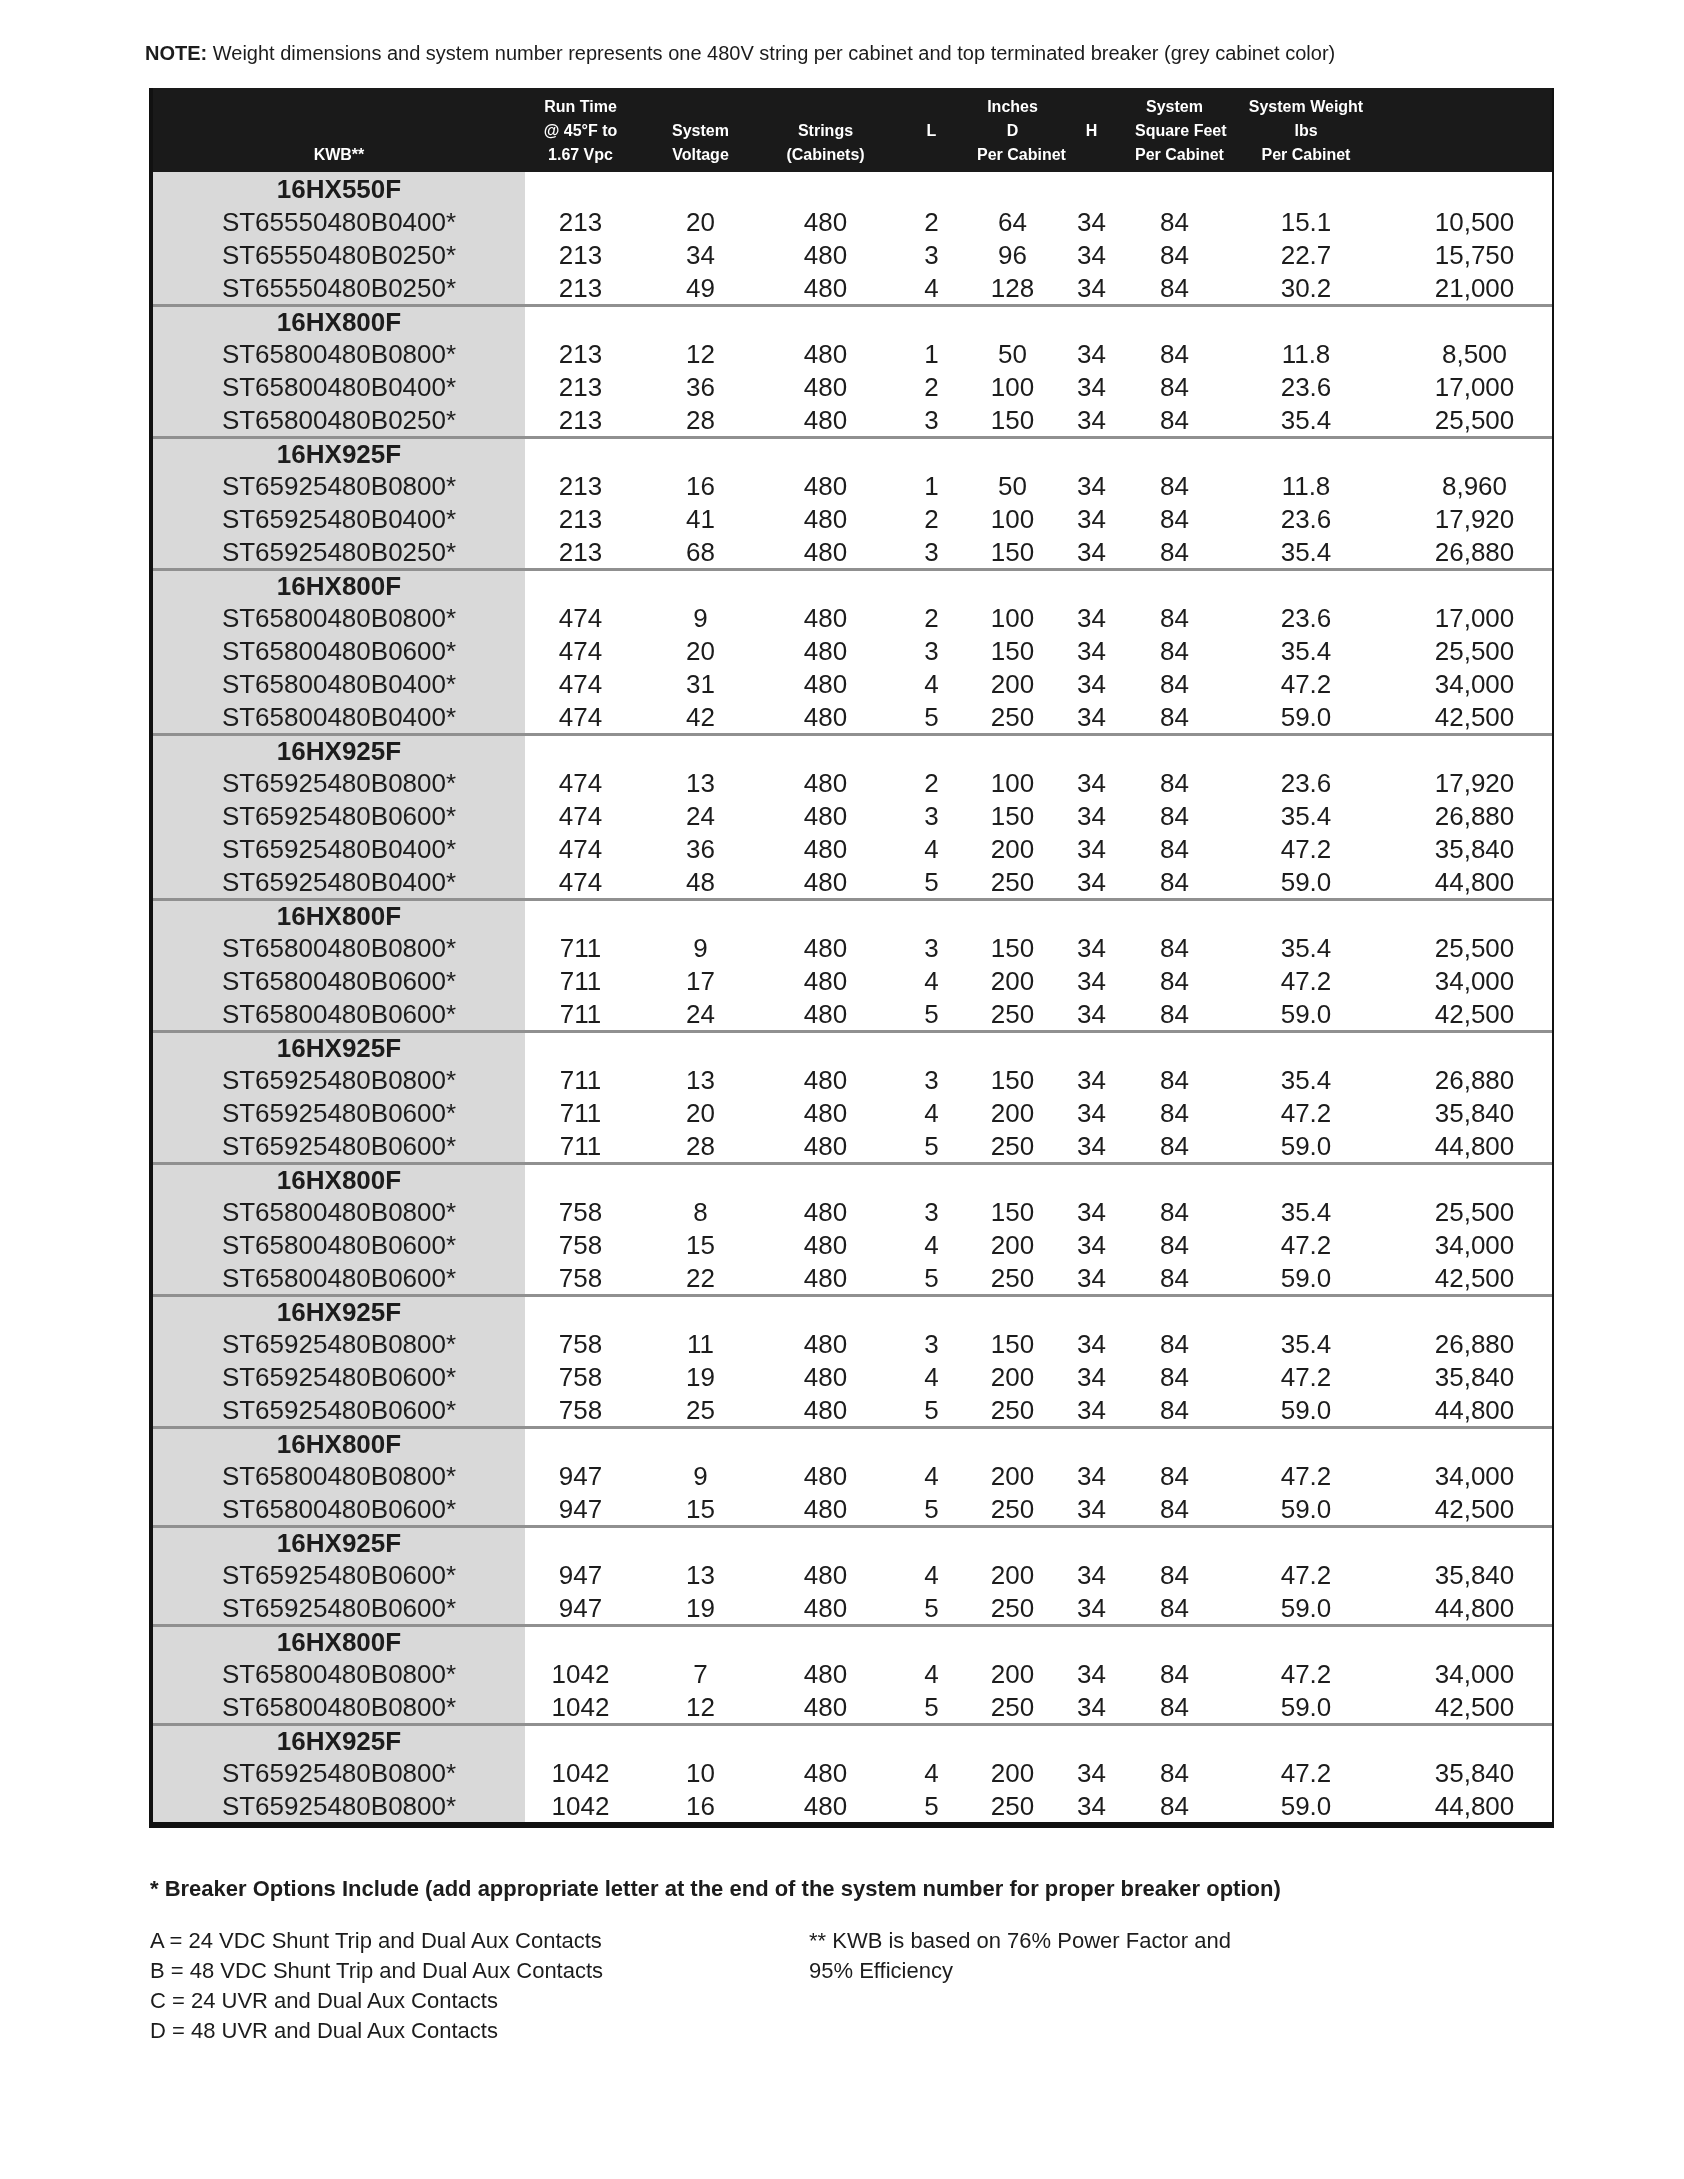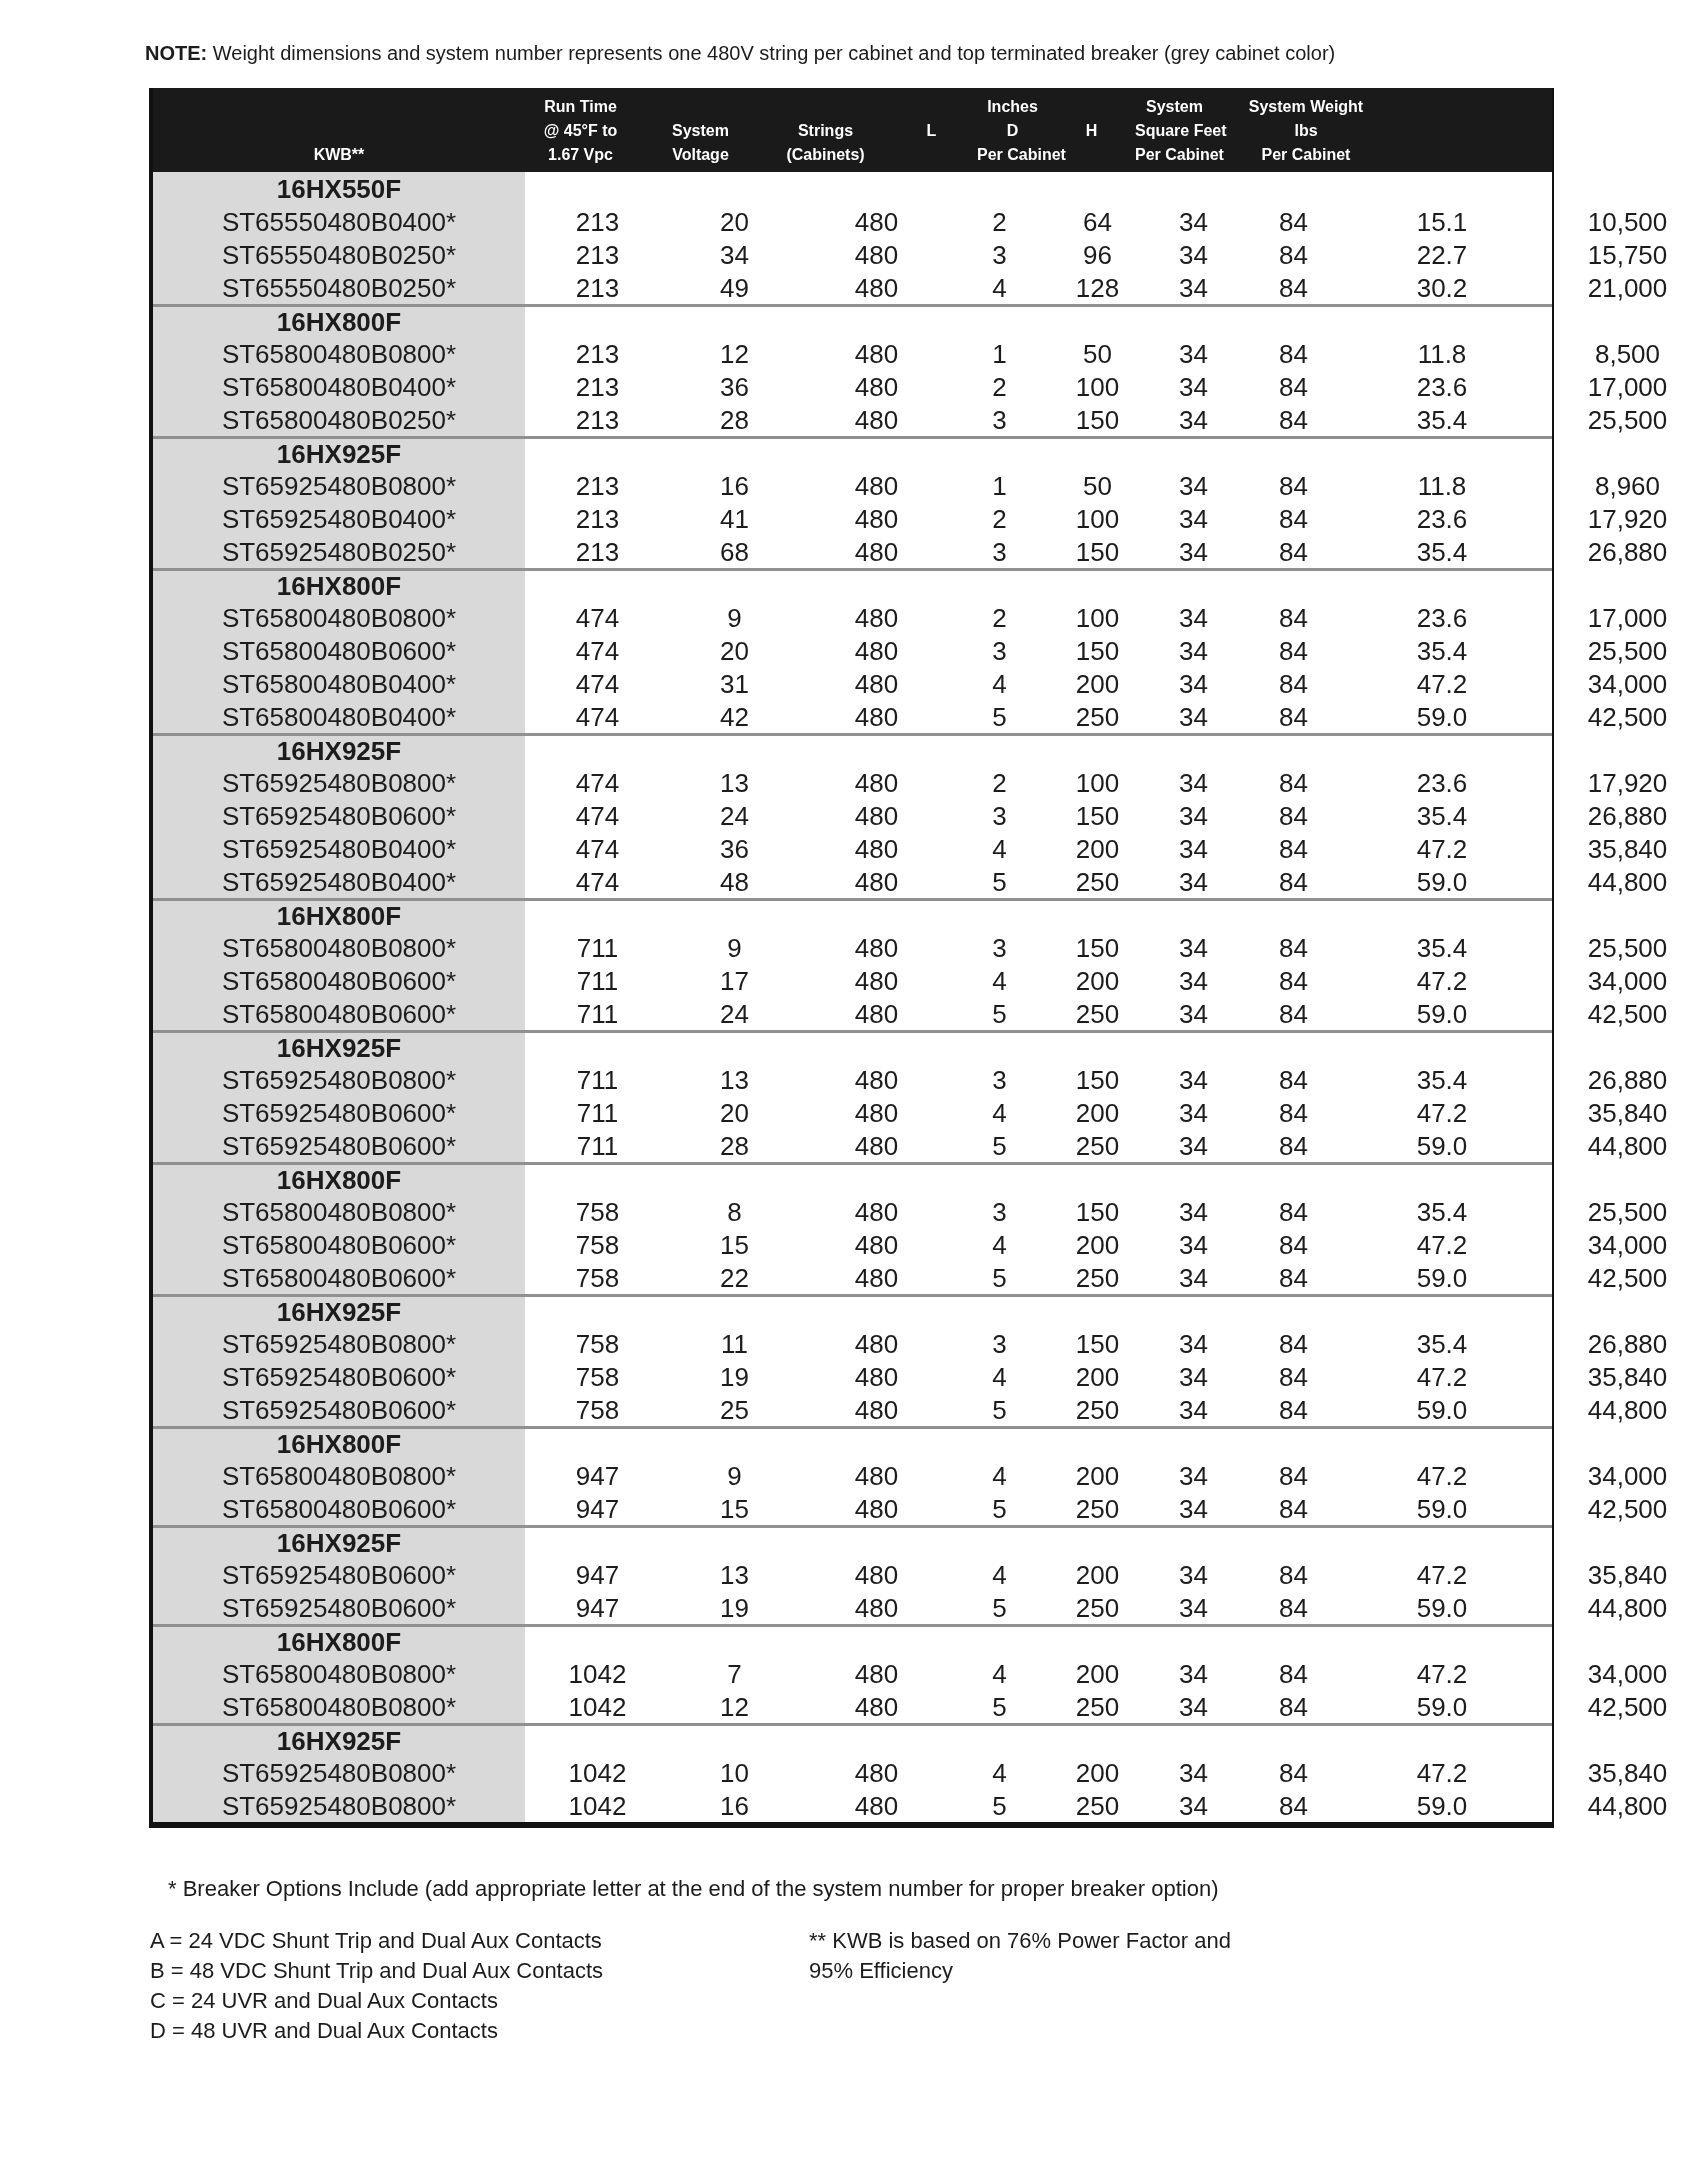--- a/index.html
+++ b/index.html
@@ -37,37 +37,36 @@
     padding:7px 0 5px 0;
   }
   .hcell { text-align:center; font-weight:bold; font-size:16px; }
   .hline { height:24px; line-height:24px; white-space:nowrap; }
 
   
   .row {
     display:grid;
     grid-template-columns:372px 111px 129px 121px 91px 71px 87px 79px 184px 153px;
     height:33px;
-    gap:17px;
   }
   .section-row { grid-template-columns:372px 1fr; }
   .section-divider { border-top:3px solid var(--divider, #909090); }
   .cell {
     display:flex; align-items:center; justify-content:center;
     font-size:26px; line-height:1; white-space:nowrap;
     overflow:hidden;
   }
   .col-sys { background:var(--row-shade, #d9d9d9); }
   .section-name { font-weight:bold; }
   .sysnum { letter-spacing:0px; }
   .section-fill { background:#ffffff; }
 
   
   .footnotes { margin-left:150px; margin-top:48px; margin-right:59px; }
-  .fn-title { font-size:22px; font-weight:normal; margin-bottom:24px;margin-left:18px; }
+  .fn-title { font-size:22px; font-weight:bold; margin-bottom:24px; }
   .fn-cols { display:flex; align-items:flex-start;gap:40px; }
   .fn-col { font-size:22px; line-height:30px; }
   .fn-col-1 { width:619px; }
   .fn-col-2 { width:332px; }
   .fn-col-3 { flex:1; }
   .fn-line { white-space:nowrap; }
 </style>
 </head>
 <body>
 

